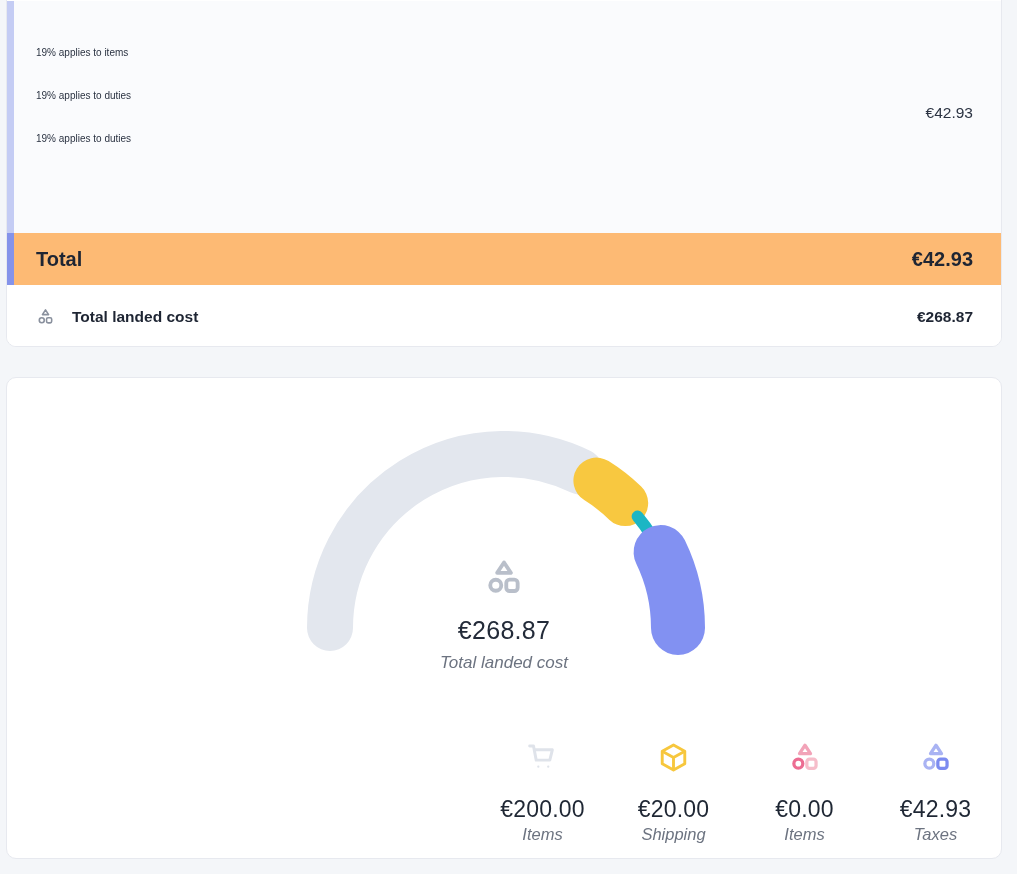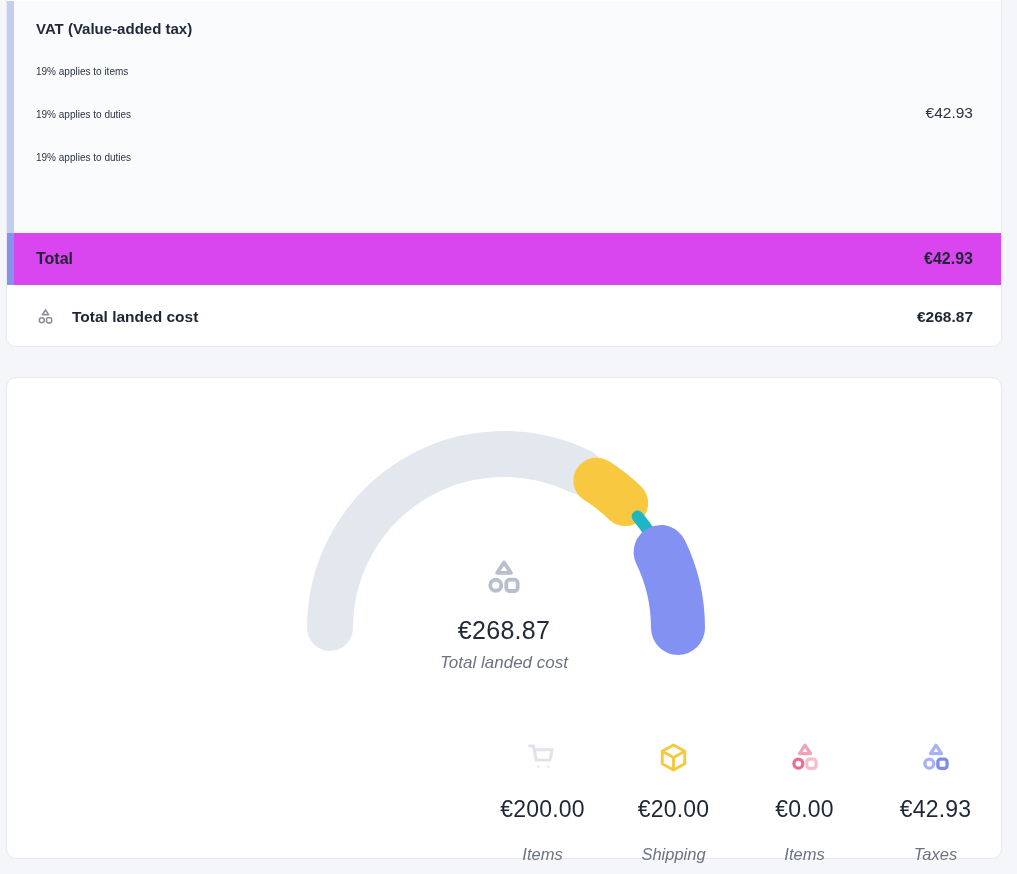--- a/index.html
+++ b/index.html
@@ -19,53 +19,52 @@
   .card-tax{top:-12px;height:359px;border-top-left-radius:0;border-top-right-radius:0;overflow:hidden;padding-top:12px;}
   .tax-section{position:relative;height:232px;background:#fafbfd;box-sizing:border-box;
     padding:18px 28px 0 29px;}
   .tax-section .accent, .total-row .accent{
     position:absolute;left:0;top:0;bottom:0;width:7px;
   }
   .tax-title{font-size:15px;font-weight:700;line-height:19px;color:#222938;}
   .tax-line{font-size:10px;line-height:19px;color:#2b3342;margin-top:24px;}
   .tax-value{position:absolute;right:28px;top:103px;font-size:15.5px;color:#2b3342;}
   .total-row{
-    position:relative;height:52px;background:#d946ef;
+    position:relative;height:52px;background:#fdba74;
     display:flex;align-items:center;justify-content:space-between;
     box-sizing:border-box;padding:0 28px 0 29px;
-    font-size:16px;font-weight:700;color:#1e2533;
+    font-size:20px;font-weight:700;color:#1e2533;
   }
   .landed-row{
     height:63px;background:#fff;display:flex;align-items:center;
     box-sizing:border-box;padding:0 28px 0 29px;
   }
   .landed-row .icon{width:19px;height:19px;margin-right:17px;display:flex;}
   .landed-label{font-size:15.5px;font-weight:700;color:#1e2533;}
   .landed-value{margin-left:auto;font-size:15.5px;font-weight:700;color:#1e2533;}
   
   .card-gauge{top:377px;height:482px;}
   .gauge-area{position:relative;height:292px;margin-top:50px;}
   .gauge-area svg.gauge{display:block;margin:0 auto;}
   .gauge-center{position:absolute;left:0;right:0;top:128px;text-align:center;pointer-events:none;}
   .gauge-center .icon{display:inline-block;}
   .gauge-value{font-size:25px;color:#232b39;margin-top:14px;letter-spacing:.3px;}
   .gauge-label{font-size:17px;font-style:italic;color:#6c7380;margin-top:8px;}
   .stats{display:flex;justify-content:flex-end;margin-top:18px;}
   .stat{width:131px;text-align:center;}
   .stat .icon{height:38px;display:flex;align-items:center;justify-content:center;}
   .stat-value{font-size:23px;color:#1f2734;margin-top:20px;letter-spacing:.2px;}
-  .stat-label{font-size:16.5px;font-style:italic;color:#6c7380;margin-top:22px;}
+  .stat-label{font-size:16.5px;font-style:italic;color:#6c7380;margin-top:2px;}
 </style>
 </head>
 <body>
 
 <div class="card card-tax">
   <div class="tax-section">
     <div class="accent" style="background: rgb(196, 204, 244);"></div>
-    <div class="tax-title">VAT (Value-added tax)</div>
     <div id="tax-details">
         <div class="tax-line">19% applies to items</div>
         <div class="tax-line">19% applies to duties</div>
         <div class="tax-line">19% applies to duties</div>
       </div>
     <div class="tax-value">€42.93</div>
   </div>
   <div class="total-row">
     <div class="accent" style="background: rgb(133, 147, 234);"></div>
     <span>Total</span>

